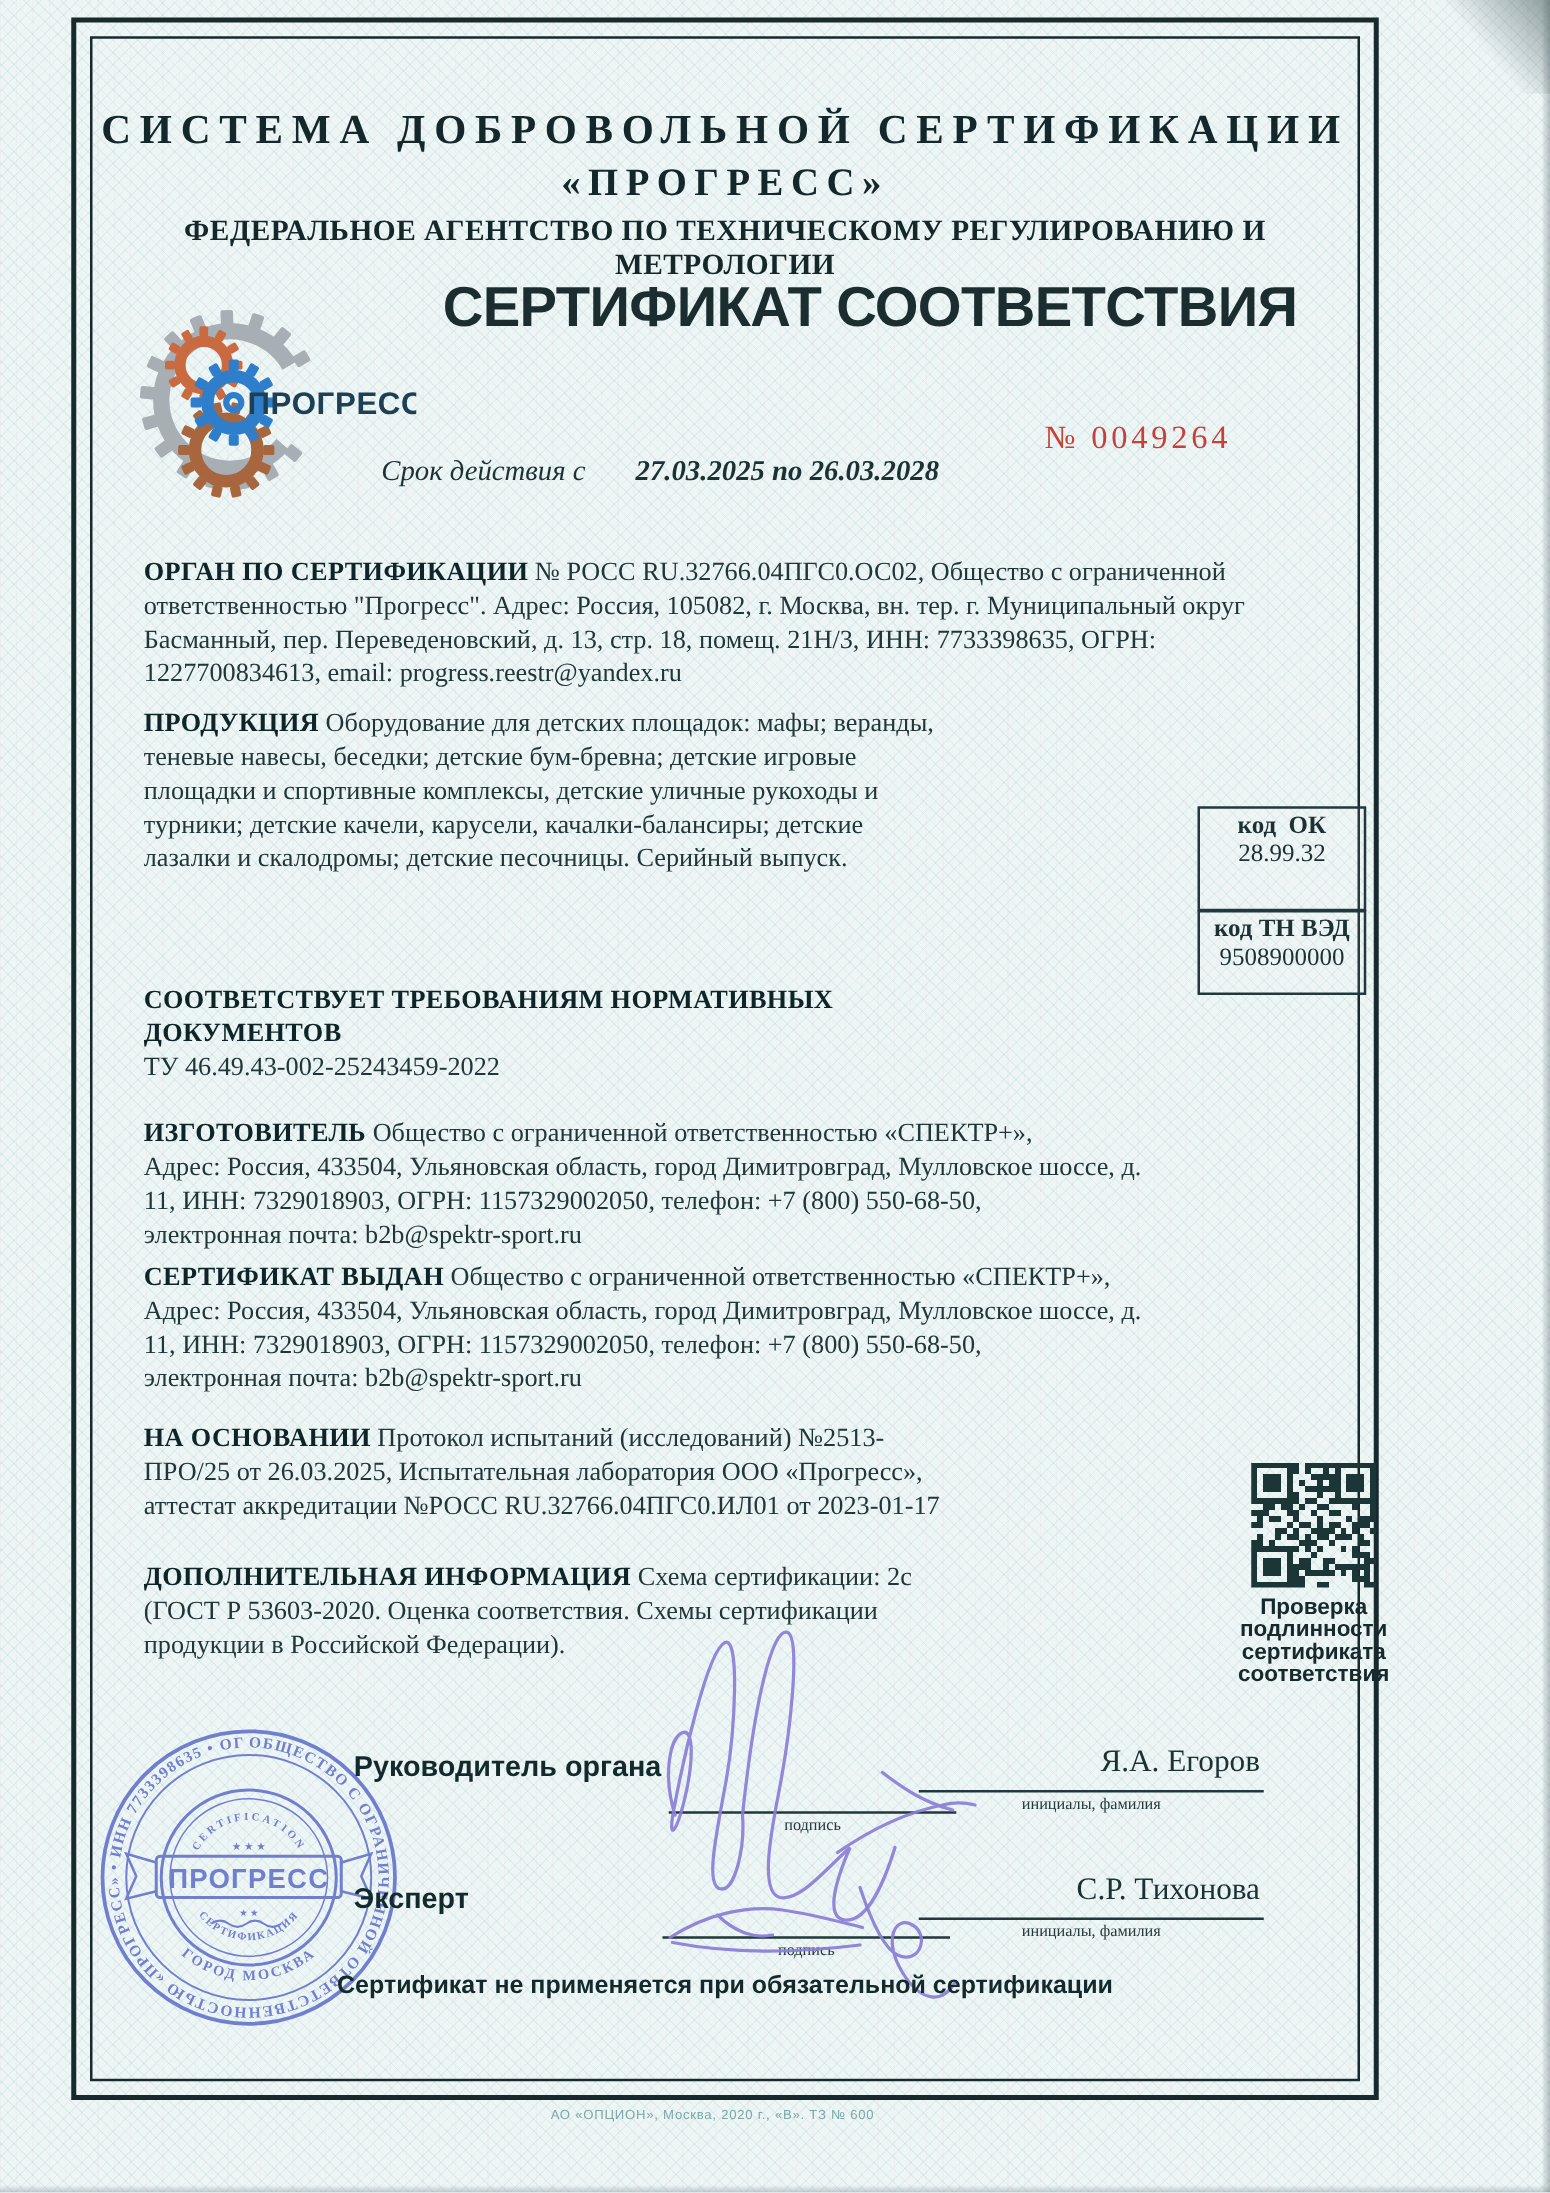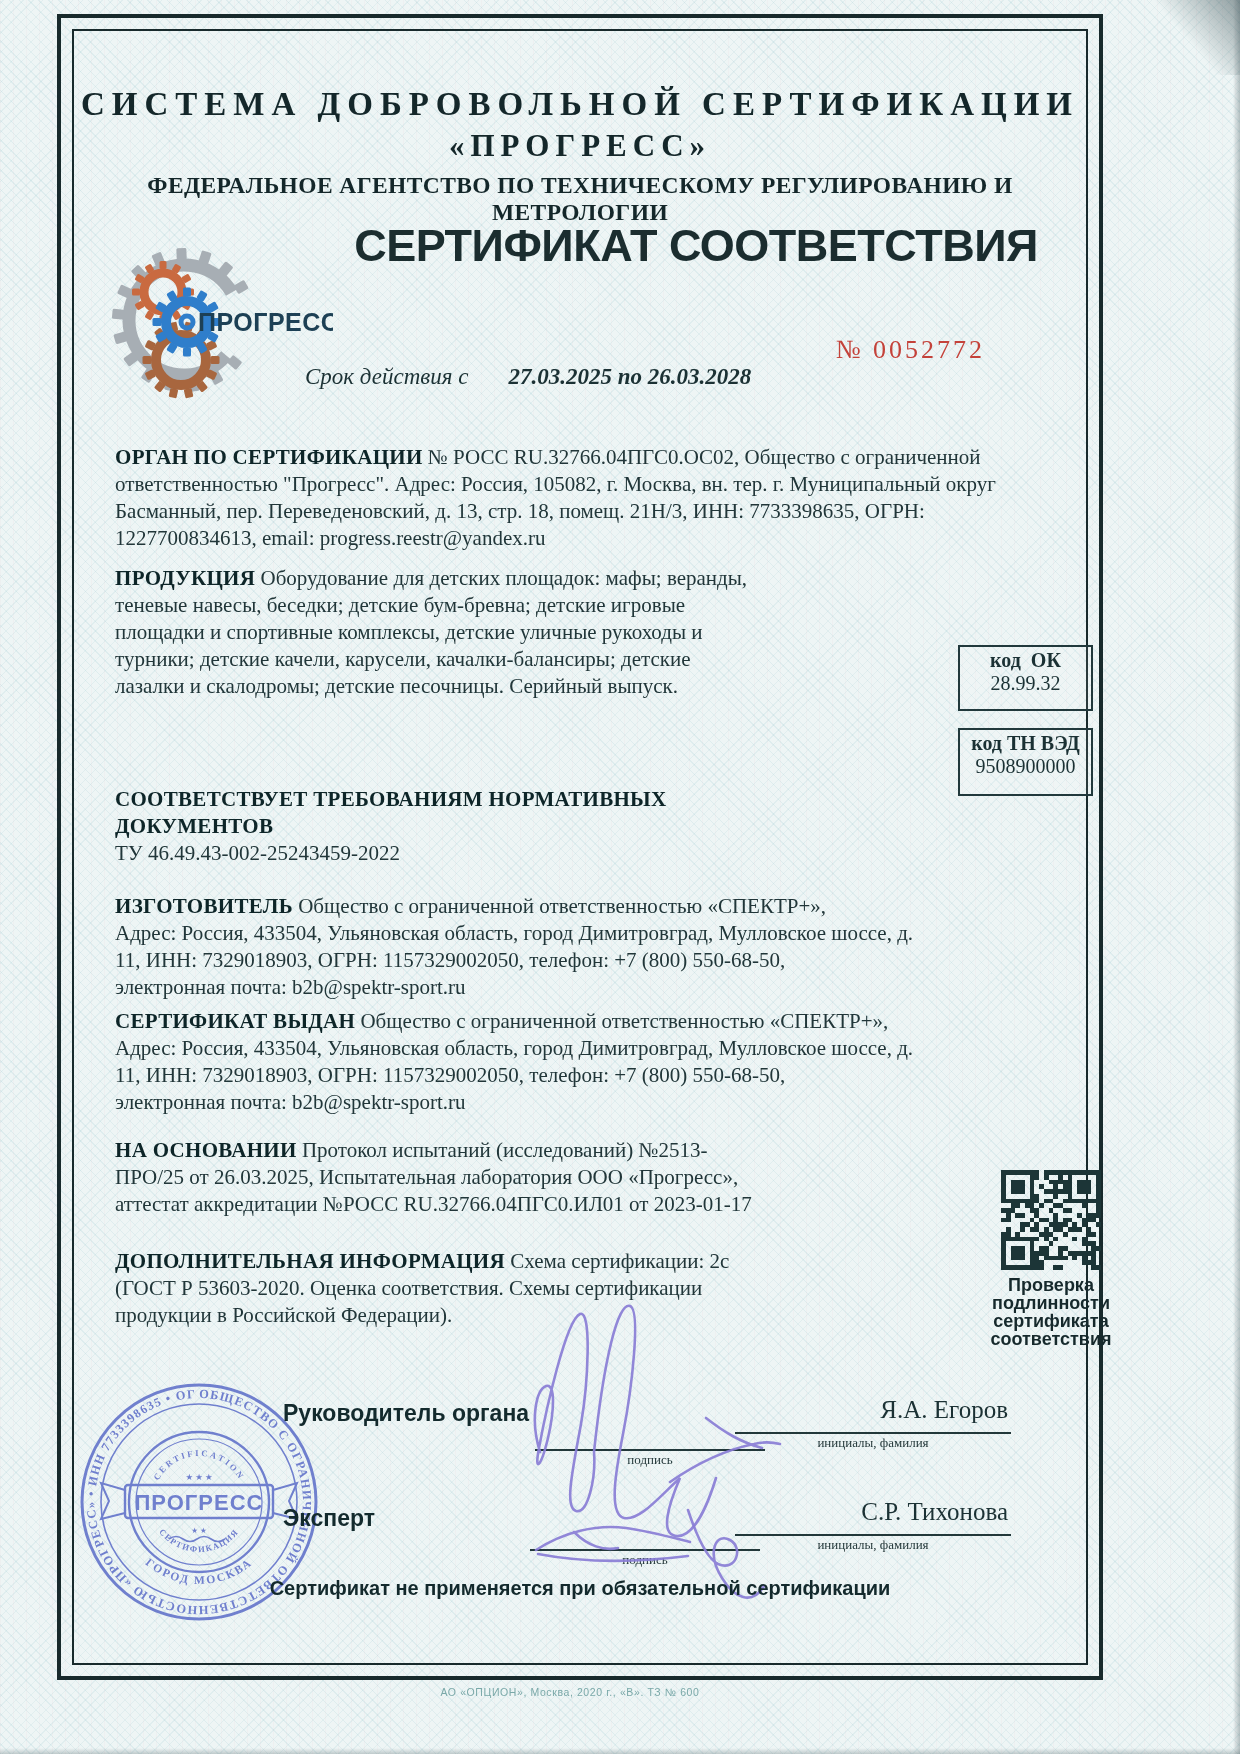--- a/index.html
+++ b/index.html
@@ -146,21 +146,21 @@
           <rect x="82" y="55.5" width="8" height="9" rx="1.5" fill="#2f7ecb" transform="rotate(420 86 90)"></rect>
         </g>
         <circle cx="86" cy="90" r="6" fill="none" stroke="#2f7ecb" stroke-width="5"></circle>
       </g>
     <text x="97" y="99" font-family="Liberation Sans, sans-serif" font-weight="bold" font-size="25" letter-spacing="0.5" fill="#1d4055">ПРОГРЕСС</text>
   </svg>
 
   <div class="abs title">СЕРТИФИКАТ СООТВЕТСТВИЯ</div>
 
 
-  <div class="abs formnum">№ 0052772</div>
+  <div class="abs formnum">№ 0049264</div>
 
   <div class="abs validity">
     <span class="vlabel">Срок действия с</span><span class="vval">27.03.2025 по 26.03.2028</span>
   </div>
 
   <p class="abs sec" style="top:444px">
     <span class="h">ОРГАН ПО СЕРТИФИКАЦИИ</span>
     <span class="t">№ РОСС RU.32766.04ПГС0.ОС02, Общество с ограниченной
 ответственностью "Прогресс". Адрес: Россия, 105082, г. Москва, вн. тер. г. Муниципальный округ
 Басманный, пер. Переведеновский, д. 13, стр. 18, помещ. 21Н/3, ИНН: 7733398635, ОГРН:
@@ -169,21 +169,21 @@
 
   <p class="abs sec" style="top:565px;width:700px">
     <span class="h">ПРОДУКЦИЯ</span>
     <span class="t">Оборудование для детских площадок: мафы; веранды,
 теневые навесы, беседки; детские бум-бревна; детские игровые
 площадки и спортивные комплексы, детские уличные рукоходы и
 турники; детские качели, карусели, качалки-балансиры; детские
 лазалки и скалодромы; детские песочницы. Серийный выпуск.</span>
   </p>
 
-  <div class="abs codebox" style="top:645px;height:66px">
+  <div class="abs codebox" style="top:645px;height:84px">
     <span class="cl">код  ОК</span>
     <span class="cv">28.99.32</span>
   </div>
   <div class="abs codebox" style="top:728px;height:68px">
     <span class="cl">код ТН ВЭД</span>
     <span class="cv">9508900000</span>
   </div>
 
   <p class="abs sec" style="top:786px">
     <span class="h t">СООТВЕТСТВУЕТ ТРЕБОВАНИЯМ НОРМАТИВНЫХ

